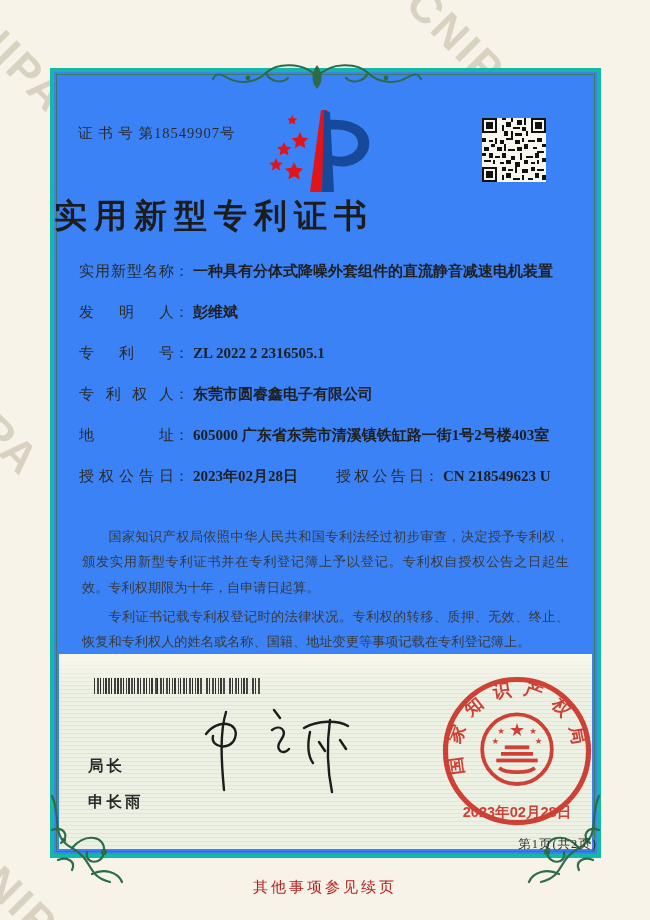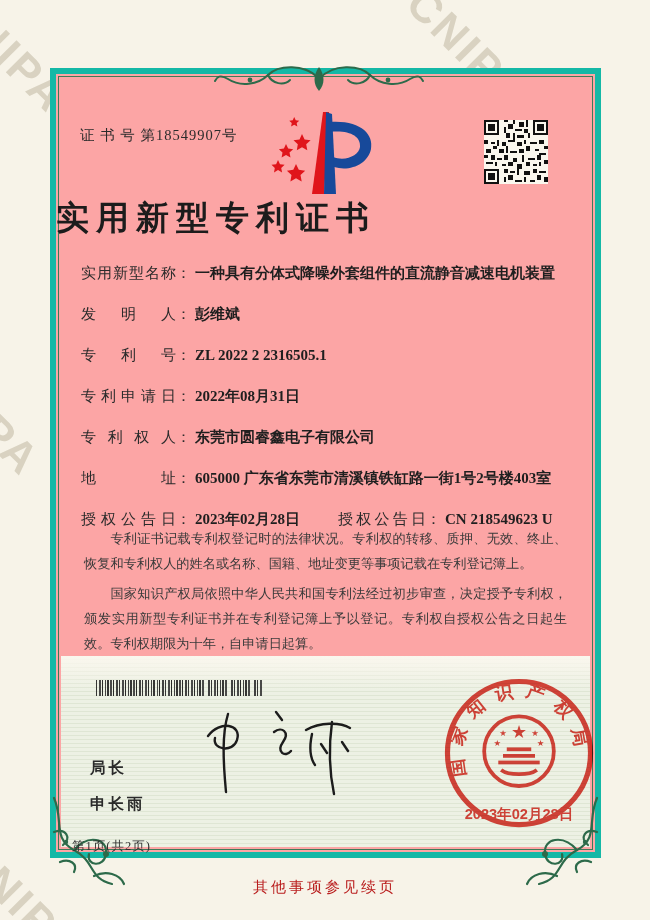--- a/index.html
+++ b/index.html
@@ -20,22 +20,22 @@
     letter-spacing:3px;
     color:#b5ac93;
     opacity:.45;
     transform:rotate(45deg);
     transform-origin:left top;
     pointer-events:none;
     z-index:0;
   }
   .frame {
     position:absolute; left:50px; top:68px; width:551px; height:790px;
-    border:6px solid #14b8a6;
-    background:#fca5a5;
+    border:4px solid #14b8a6;
+    background:#3b82f6;
     z-index:1;
   }
   .frame-inner {
     position:absolute; left:2px; top:2px; right:2px; bottom:2px;
     border:1px solid #3f7a58;
   }
   .greenzone {
     position:absolute; left:5px; right:5px; top:582px; bottom:5px;
     background:repeating-linear-gradient(180deg,#edf1e4 0px,#edf1e4 3px,#dfe6d4 3px,#dfe6d4 4px);
   }
@@ -83,22 +83,22 @@
   }
   .signer {
     position:absolute; left:34px; top:676px;
     font-family:"Liberation Sans","DejaVu Sans",sans-serif;
     font-size:15.5px; font-weight:600; letter-spacing:3px; color:#2a2a2a;
     line-height:2.35;
   }
   .signature { position:absolute; left:132px; top:624px; width:178px; height:104px; }
   .seal { position:absolute; left:383px; top:592px; width:160px; height:176px; opacity:.93; mix-blend-mode:multiply; }
   .page-num {
-    position:absolute; left:16px; right:0; top:764px;
-    text-align:left; font-size:12.5px; color:#2f2f2f; letter-spacing:1px;
+    position:absolute; left:4px; right:0; top:764px;
+    text-align:right; font-size:12.5px; color:#2f2f2f; letter-spacing:1px;
   }
   .footer-note {
     position:absolute; left:0; right:0; top:878px;
     text-align:center; font-size:15px; letter-spacing:3px; color:#b91c1c;
     z-index:2;
   }
   .orn-top { position:absolute; left:156px; top:-14px; width:214px; height:36px; }
   .orn-bl { position:absolute; left:-12px; top:718px; width:98px; height:98px; }
   .orn-br { position:absolute; right:-12px; top:718px; width:98px; height:98px; transform:scaleX(-1); }
 </style>
@@ -253,41 +253,38 @@
     <div class="frow">
       <span class="flabel">实用新型名称</span><span class="fcolon">：</span><span class="fvalue">一种具有分体式降噪外套组件的直流静音减速电机装置</span>
     </div>
     <div class="frow">
       <span class="flabel">发明人</span><span class="fcolon">：</span><span class="fvalue">彭维斌</span>
     </div>
     <div class="frow">
       <span class="flabel">专利号</span><span class="fcolon">：</span><span class="fvalue">ZL 2022 2 2316505.1</span>
     </div>
     <div class="frow">
-      <span class="flabel">专利申请日</span><span class="fcolon">：</span><span class="fvalue">2022年08月31日</span>
-    </div>
-    <div class="frow">
       <span class="flabel">专利权人</span><span class="fcolon">：</span><span class="fvalue">东莞市圆睿鑫电子有限公司</span>
     </div>
     <div class="frow">
       <span class="flabel">地址</span><span class="fcolon">：</span><span class="fvalue">605000 广东省东莞市清溪镇铁缸路一街1号2号楼403室</span>
     </div>
     <div class="frow frow-double">
       <div>
         <span class="flabel">授权公告日</span><span class="fcolon">：</span><span class="fvalue">2023年02月28日</span>
       </div>
       <div class="fgroup2">
         <span class="flabel">授权公告日</span><span class="fcolon">：</span><span class="fvalue">CN 218549623 U</span>
       </div>
     </div>
   </div>
 
   <div class="paras">
+    <p>国家知识产权局依照中华人民共和国专利法经过初步审查，决定授予专利权，颁发实用新型专利证书并在专利登记簿上予以登记。专利权自授权公告之日起生效。专利权期限为十年，自申请日起算。</p>
     <p>专利证书记载专利权登记时的法律状况。专利权的转移、质押、无效、终止、恢复和专利权人的姓名或名称、国籍、地址变更等事项记载在专利登记簿上。</p>
-    <p>国家知识产权局依照中华人民共和国专利法经过初步审查，决定授予专利权，颁发实用新型专利证书并在专利登记簿上予以登记。专利权自授权公告之日起生效。专利权期限为十年，自申请日起算。</p>
   </div>
 
   <div class="barcode"></div>
 
   <div class="signer">
     <div>局长</div>
     <div>申长雨</div>
   </div>
 
   <svg class="signature" viewBox="0 0 178 104">

